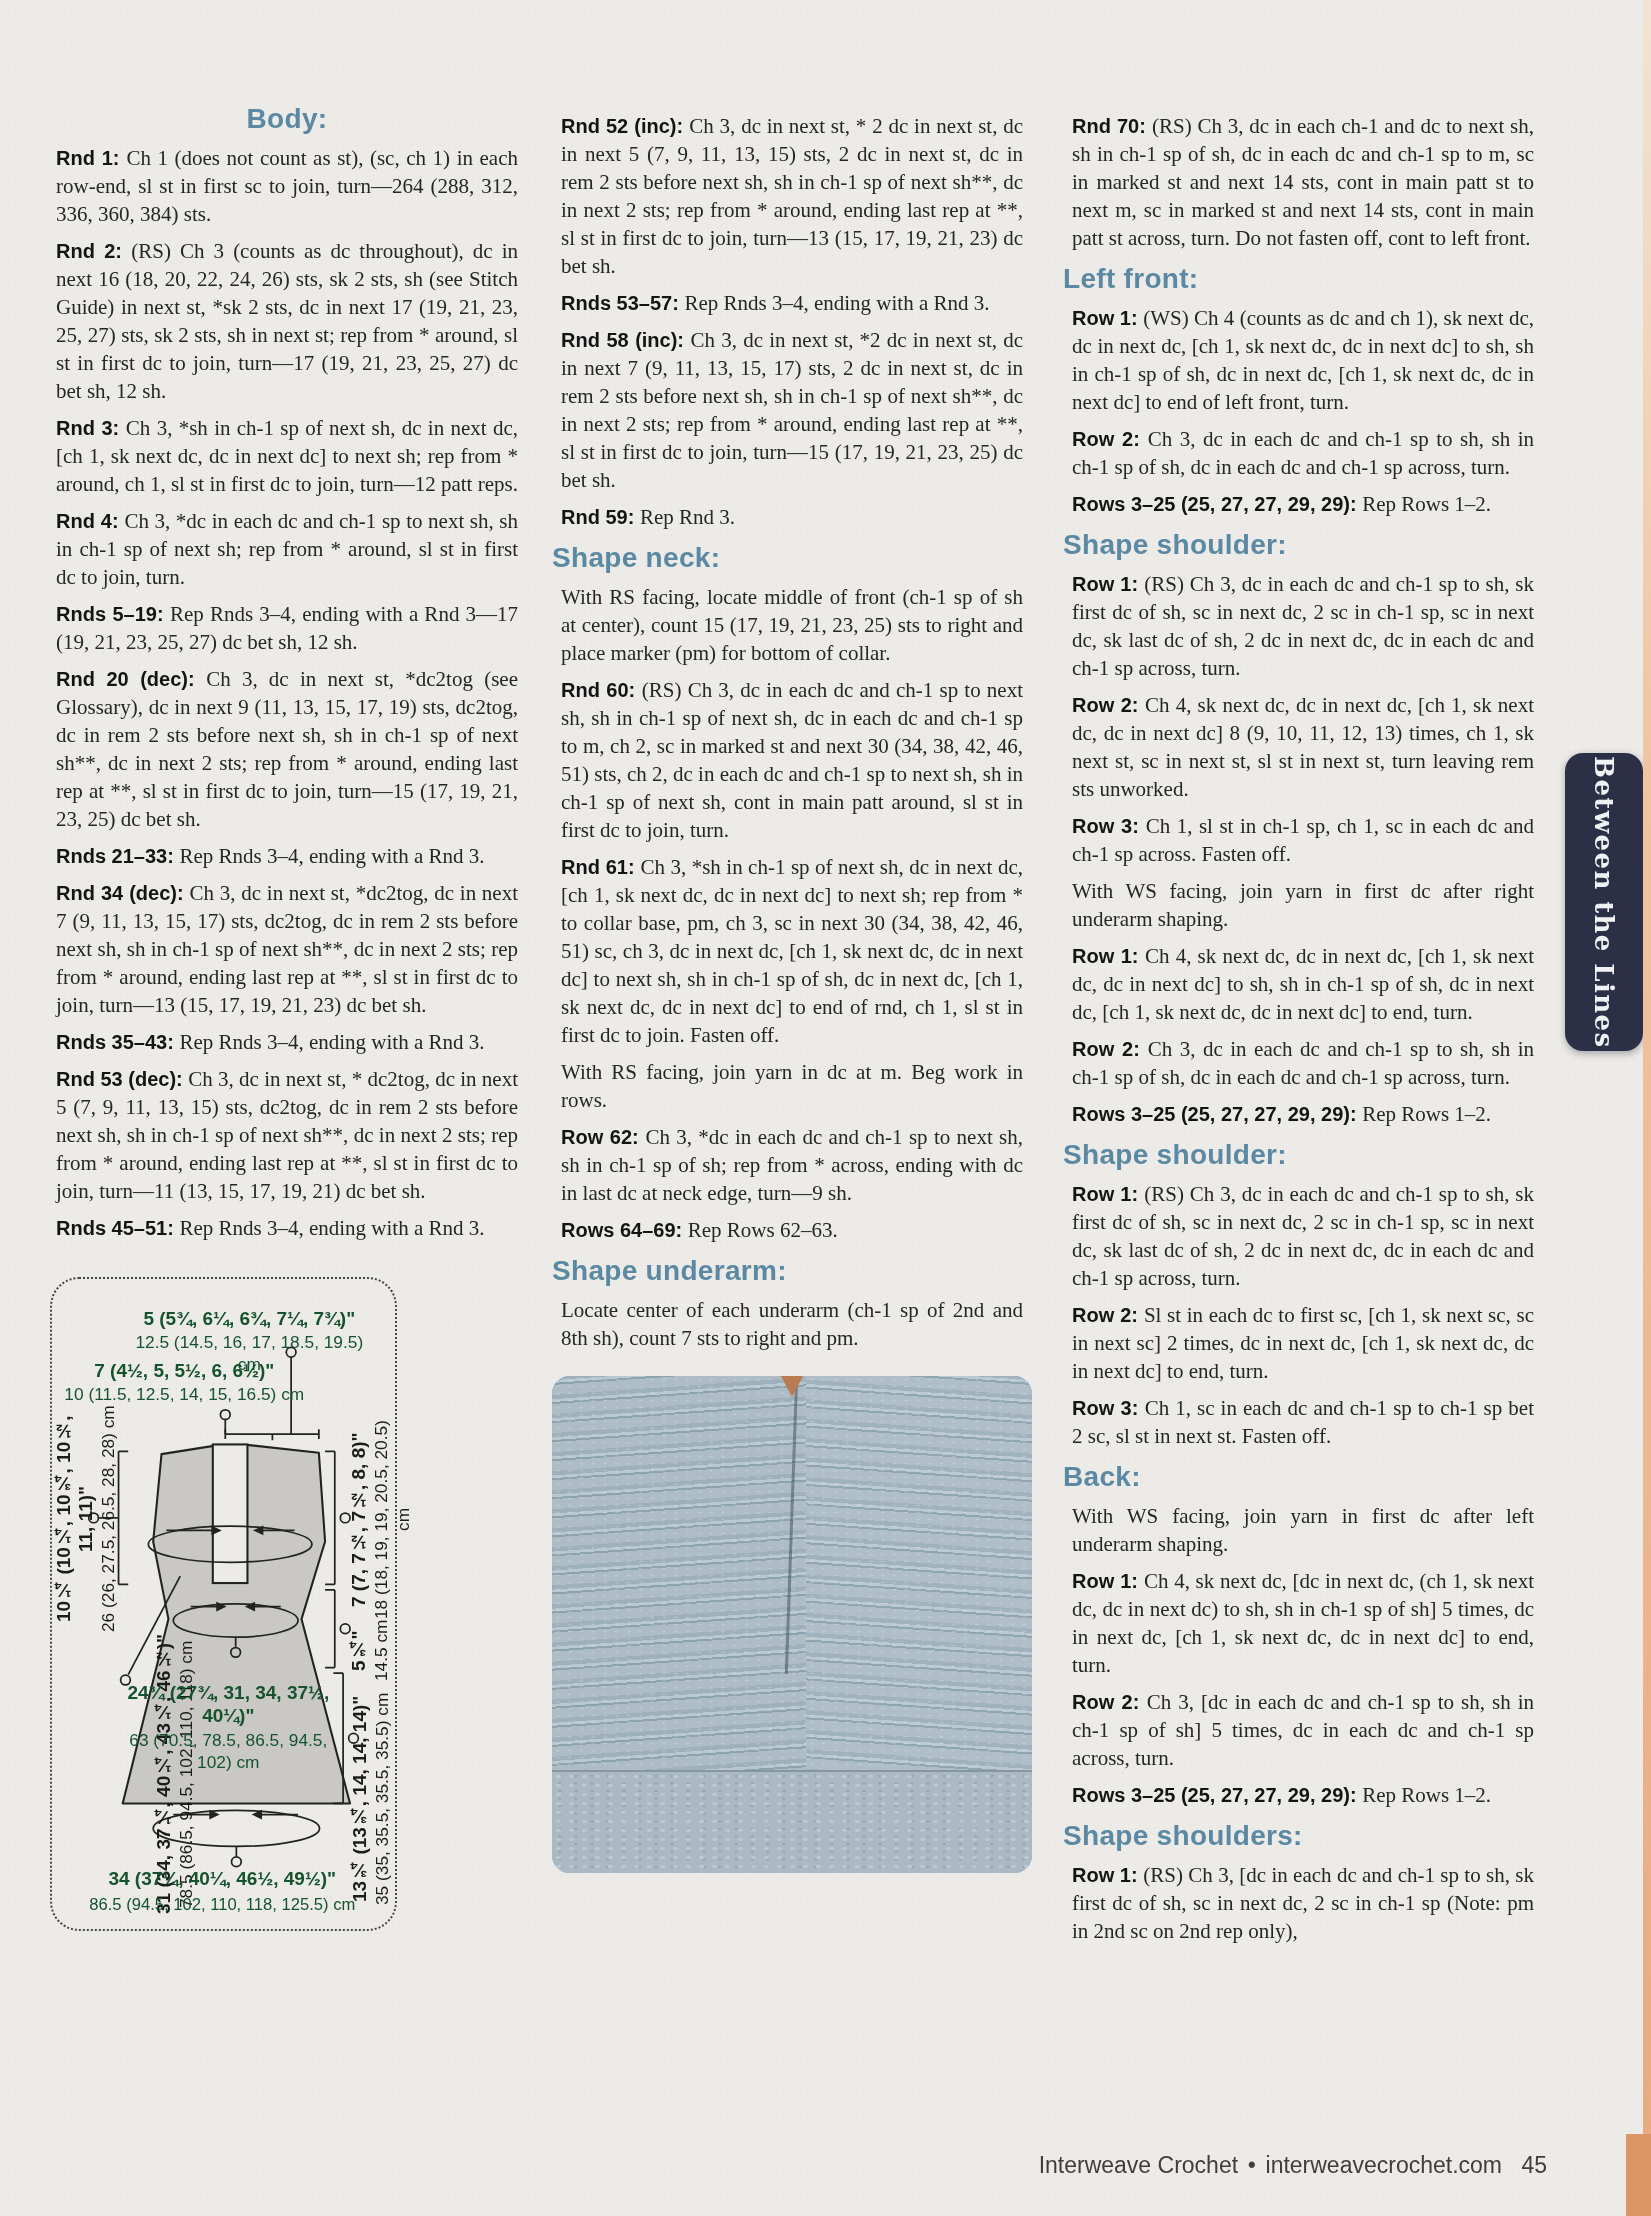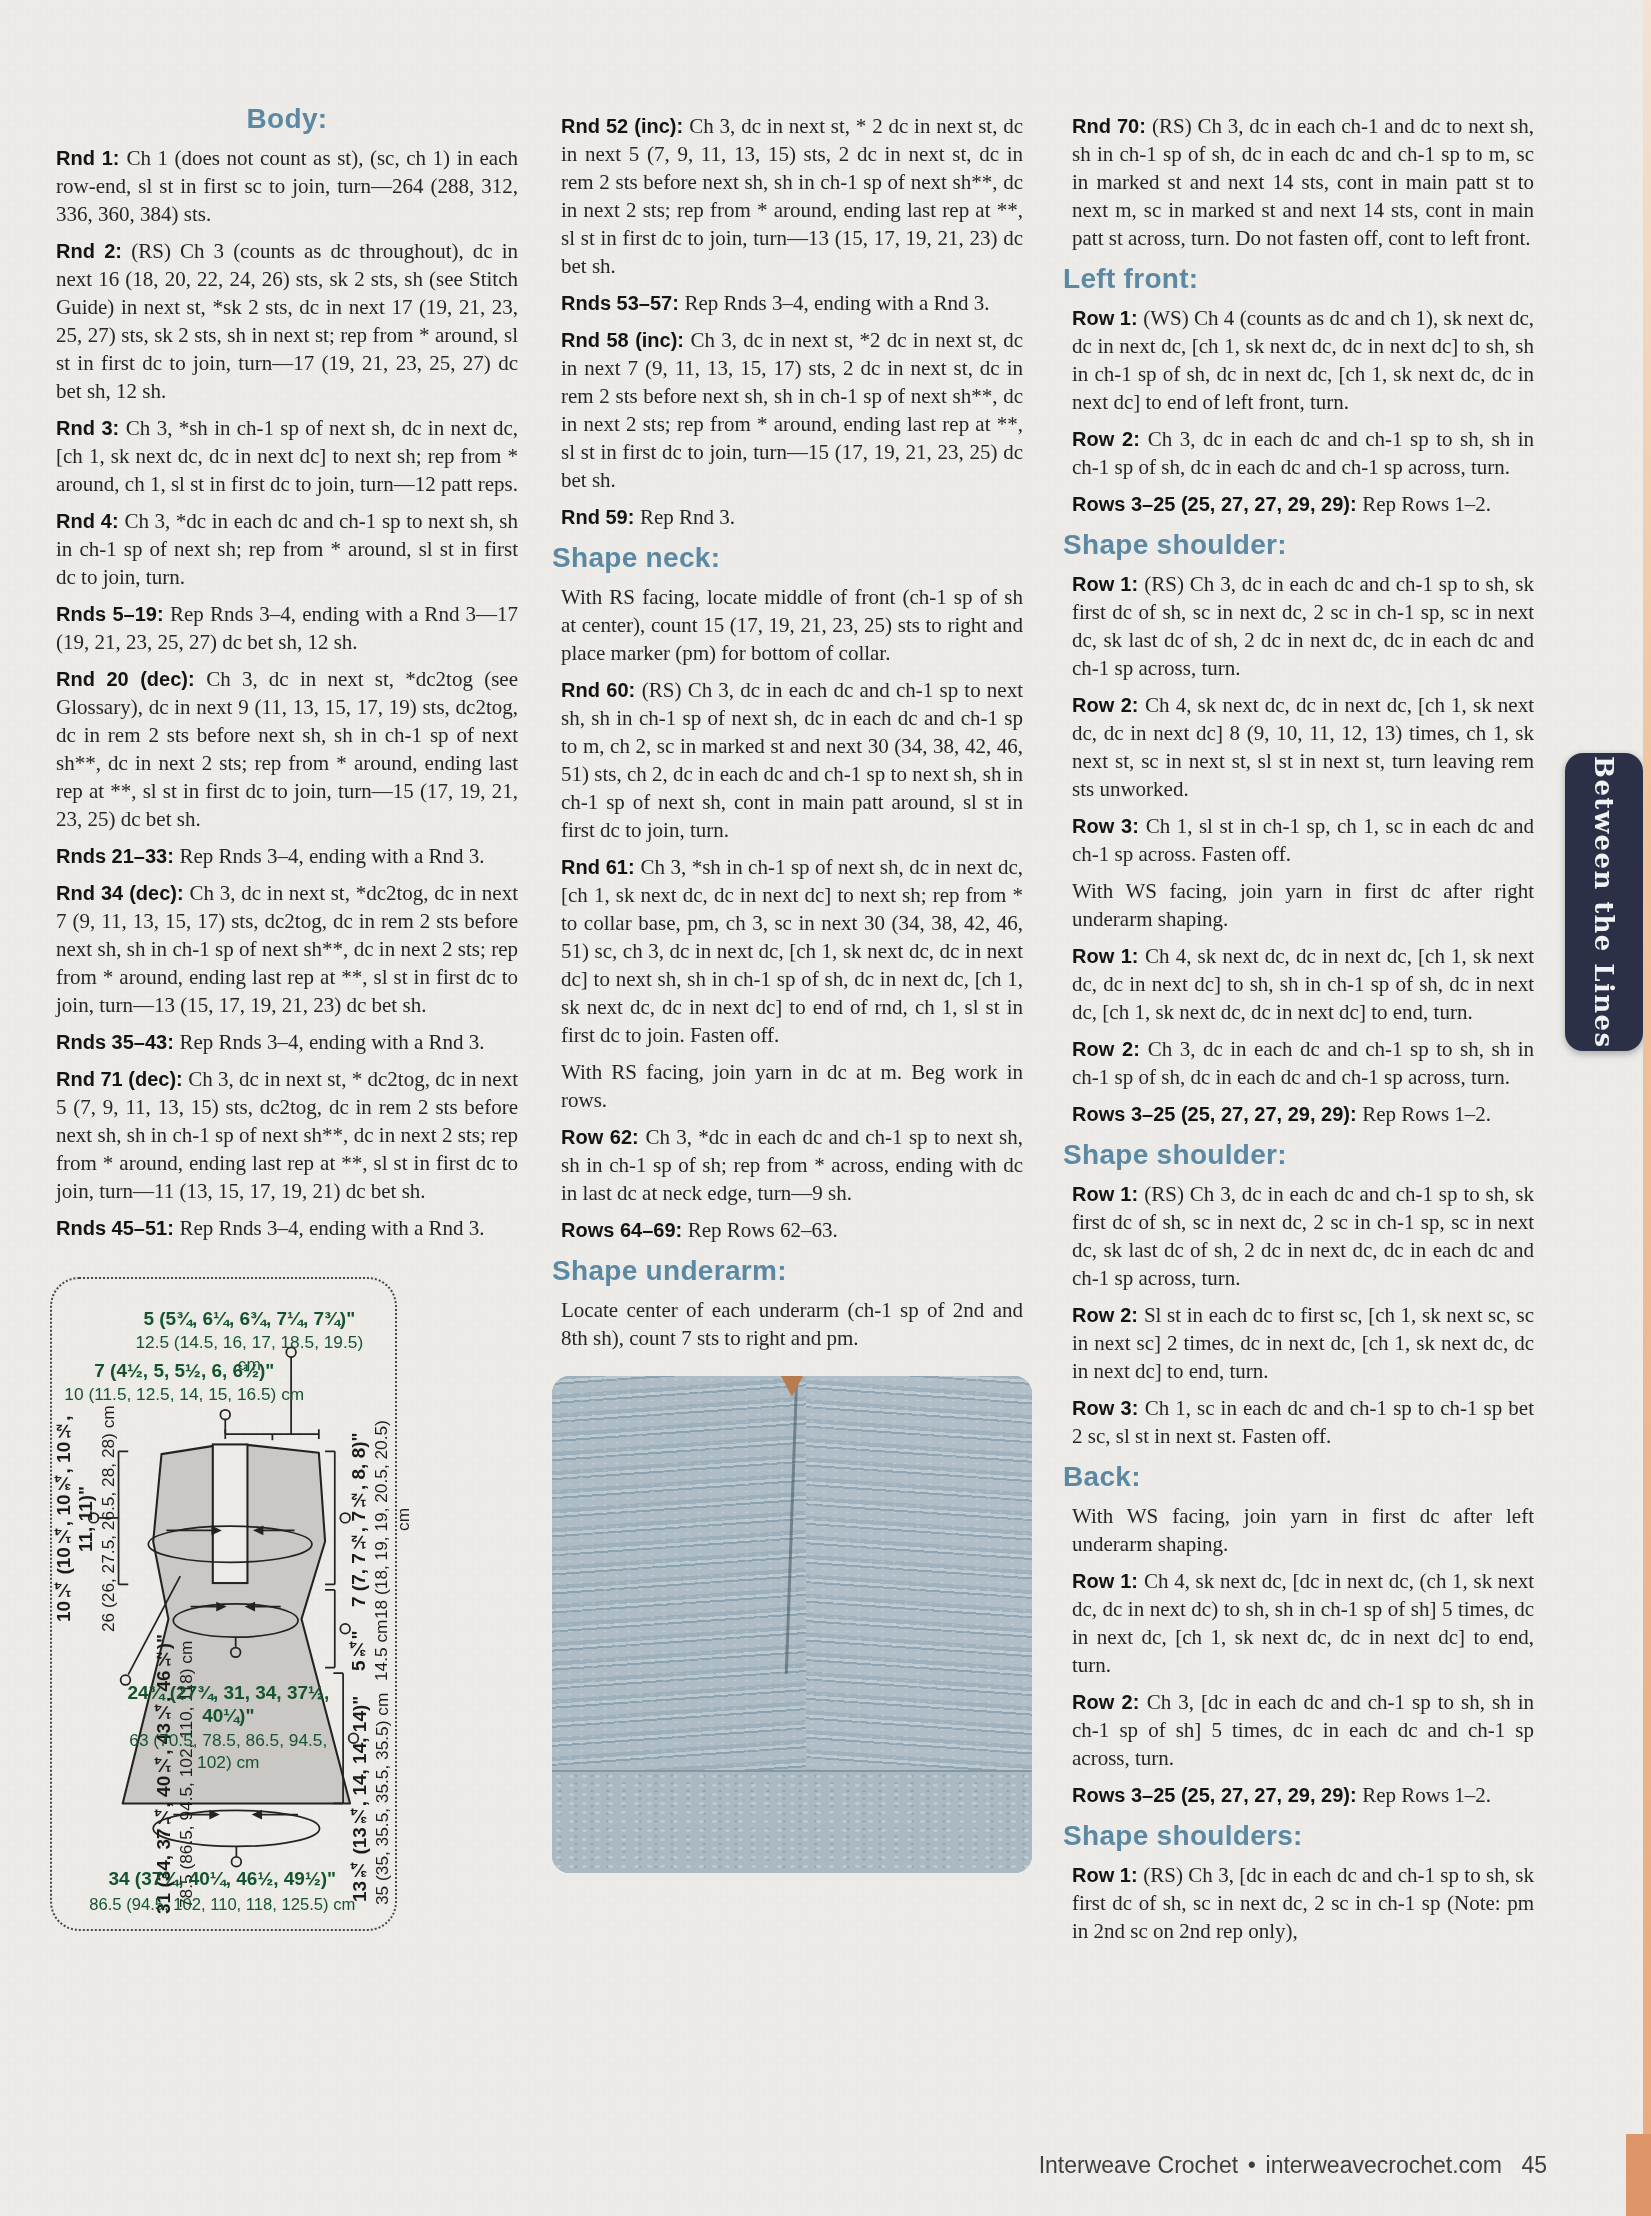--- a/index.html
+++ b/index.html
@@ -113,21 +113,21 @@
       <div class="section-heading">Body:</div>
       <p class="para"><span class="plabel">Rnd 1: </span>Ch 1 (does not count as st), (sc, ch 1) in each row-end, sl st in first sc to join, turn—264 (288, 312, 336, 360, 384) sts.</p>
       <p class="para"><span class="plabel">Rnd 2: </span>(RS) Ch 3 (counts as dc throughout), dc in next 16 (18, 20, 22, 24, 26) sts, sk 2 sts, sh (see Stitch Guide) in next st, *sk 2 sts, dc in next 17 (19, 21, 23, 25, 27) sts, sk 2 sts, sh in next st; rep from * around, sl st in first dc to join, turn—17 (19, 21, 23, 25, 27) dc bet sh, 12 sh.</p>
       <p class="para"><span class="plabel">Rnd 3: </span>Ch 3, *sh in ch-1 sp of next sh, dc in next dc, [ch 1, sk next dc, dc in next dc] to next sh; rep from * around, ch 1, sl st in first dc to join, turn—12 patt reps.</p>
       <p class="para"><span class="plabel">Rnd 4: </span>Ch 3, *dc in each dc and ch-1 sp to next sh, sh in ch-1 sp of next sh; rep from * around, sl st in first dc to join, turn.</p>
       <p class="para"><span class="plabel">Rnds 5–19: </span>Rep Rnds 3–4, ending with a Rnd 3—17 (19, 21, 23, 25, 27) dc bet sh, 12 sh.</p>
       <p class="para"><span class="plabel">Rnd 20 (dec): </span>Ch 3, dc in next st, *dc2tog (see Glossary), dc in next 9 (11, 13, 15, 17, 19) sts, dc2tog, dc in rem 2 sts before next sh, sh in ch-1 sp of next sh**, dc in next 2 sts; rep from * around, ending last rep at **, sl st in first dc to join, turn—15 (17, 19, 21, 23, 25) dc bet sh.</p>
       <p class="para"><span class="plabel">Rnds 21–33: </span>Rep Rnds 3–4, ending with a Rnd 3.</p>
       <p class="para"><span class="plabel">Rnd 34 (dec): </span>Ch 3, dc in next st, *dc2tog, dc in next 7 (9, 11, 13, 15, 17) sts, dc2tog, dc in rem 2 sts before next sh, sh in ch-1 sp of next sh**, dc in next 2 sts; rep from * around, ending last rep at **, sl st in first dc to join, turn—13 (15, 17, 19, 21, 23) dc bet sh.</p>
       <p class="para"><span class="plabel">Rnds 35–43: </span>Rep Rnds 3–4, ending with a Rnd 3.</p>
-      <p class="para"><span class="plabel">Rnd 71 (dec): </span>Ch 3, dc in next st, * dc2tog, dc in next 5 (7, 9, 11, 13, 15) sts, dc2tog, dc in rem 2 sts before next sh, sh in ch-1 sp of next sh**, dc in next 2 sts; rep from * around, ending last rep at **, sl st in first dc to join, turn—11 (13, 15, 17, 19, 21) dc bet sh.</p>
+      <p class="para"><span class="plabel">Rnd 53 (dec): </span>Ch 3, dc in next st, * dc2tog, dc in next 5 (7, 9, 11, 13, 15) sts, dc2tog, dc in rem 2 sts before next sh, sh in ch-1 sp of next sh**, dc in next 2 sts; rep from * around, ending last rep at **, sl st in first dc to join, turn—11 (13, 15, 17, 19, 21) dc bet sh.</p>
       <p class="para"><span class="plabel">Rnds 45–51: </span>Rep Rnds 3–4, ending with a Rnd 3.</p>
     </div>
 
   <div class="schematic">
     <svg width="341" height="649" viewBox="0 0 492 935">
 
       <path d="M158,252 L240,239 L285,239 L385,250 L394,378 L360,490 L430,756 L102,756 L168,490 L146,378 Z" fill="#c9c8c4" stroke="#222" stroke-width="3" stroke-linejoin="round"></path>
 
       <rect x="232" y="238" width="50" height="200" fill="#edebe7" stroke="#222" stroke-width="3"></rect>
 

